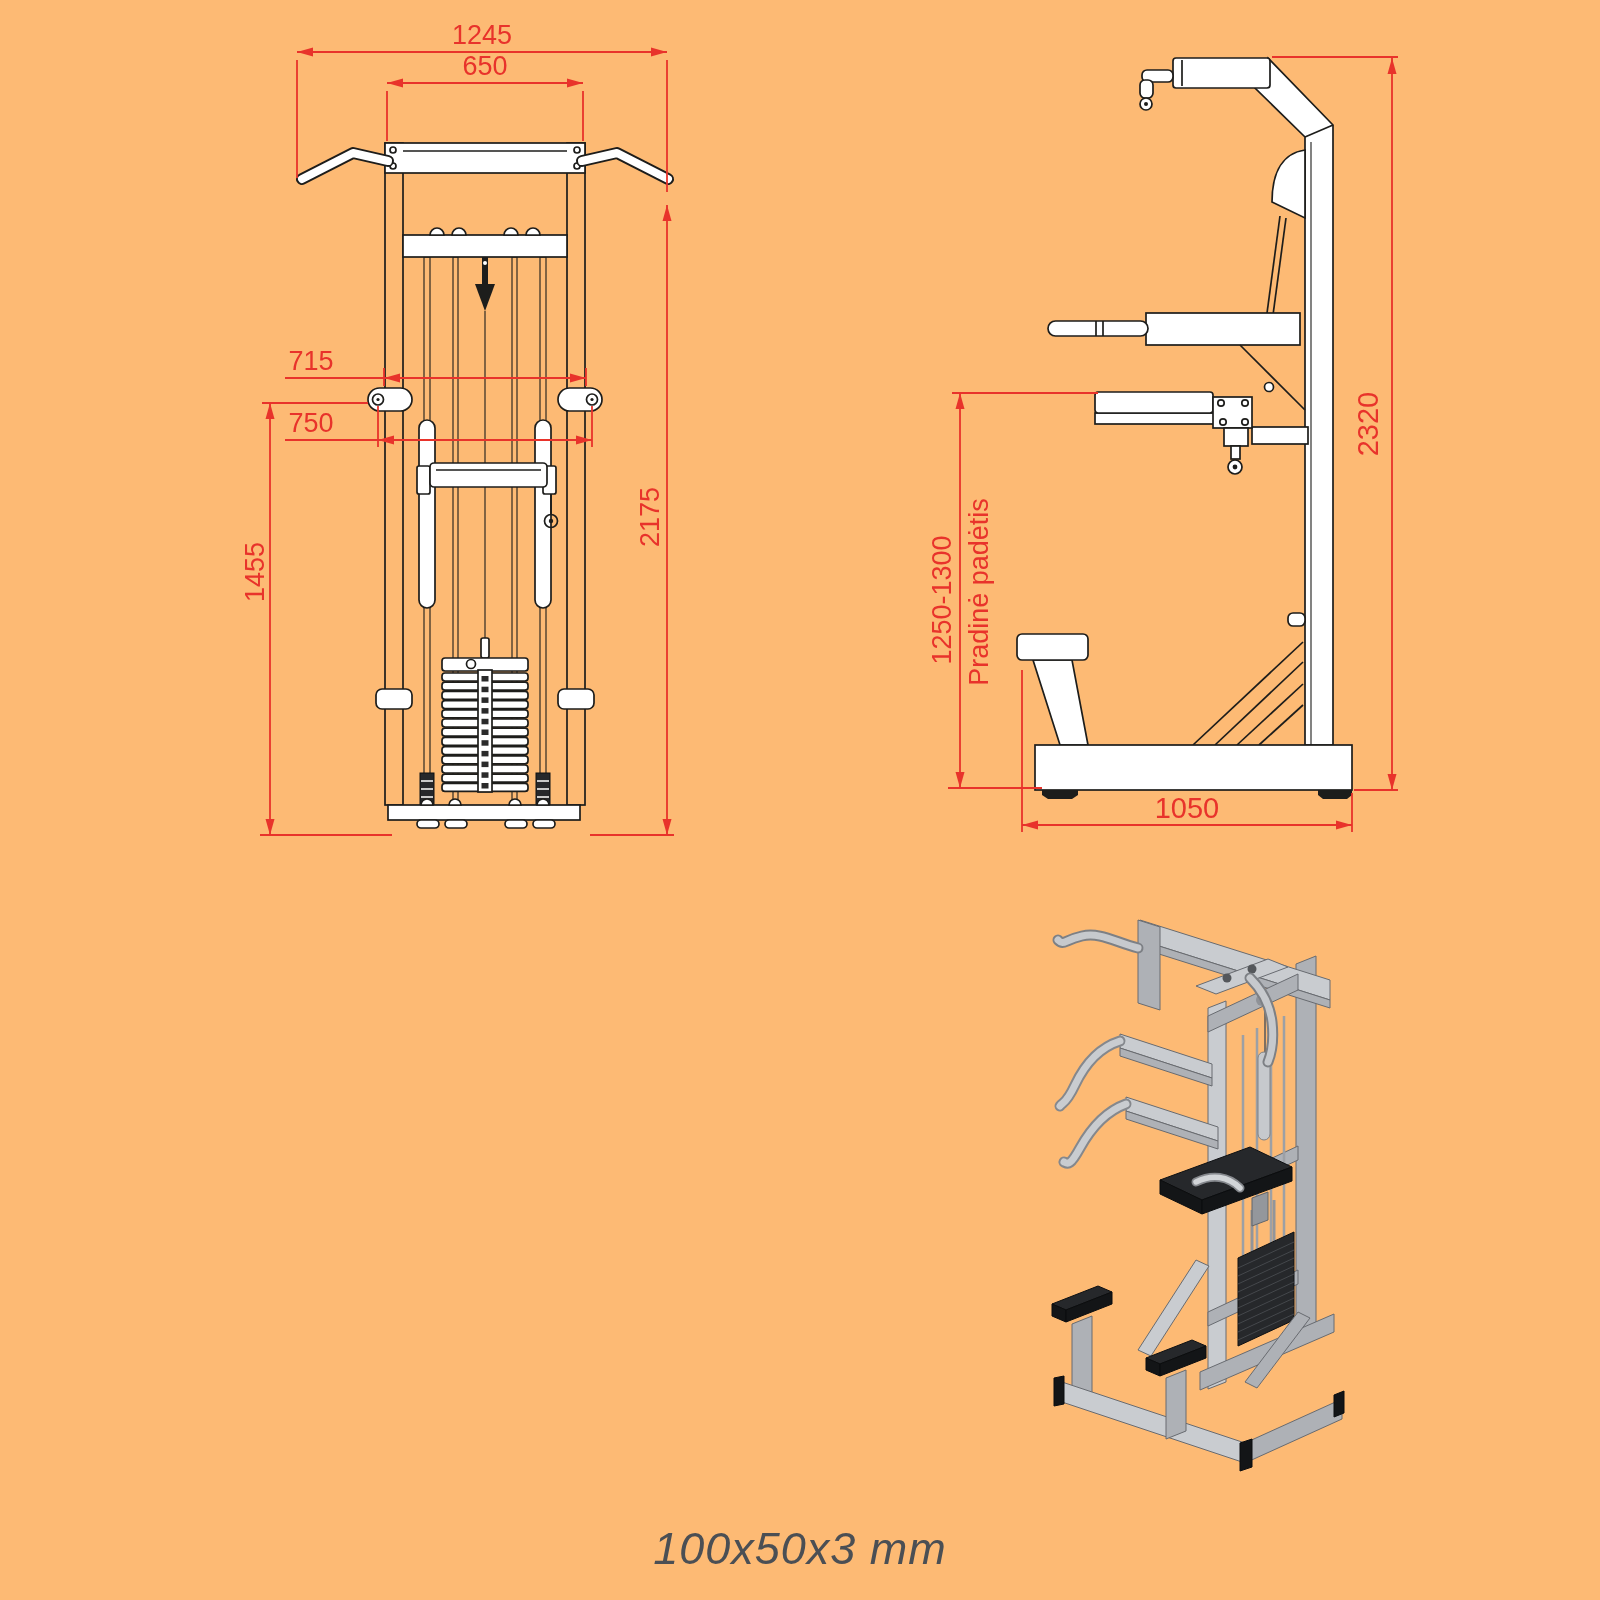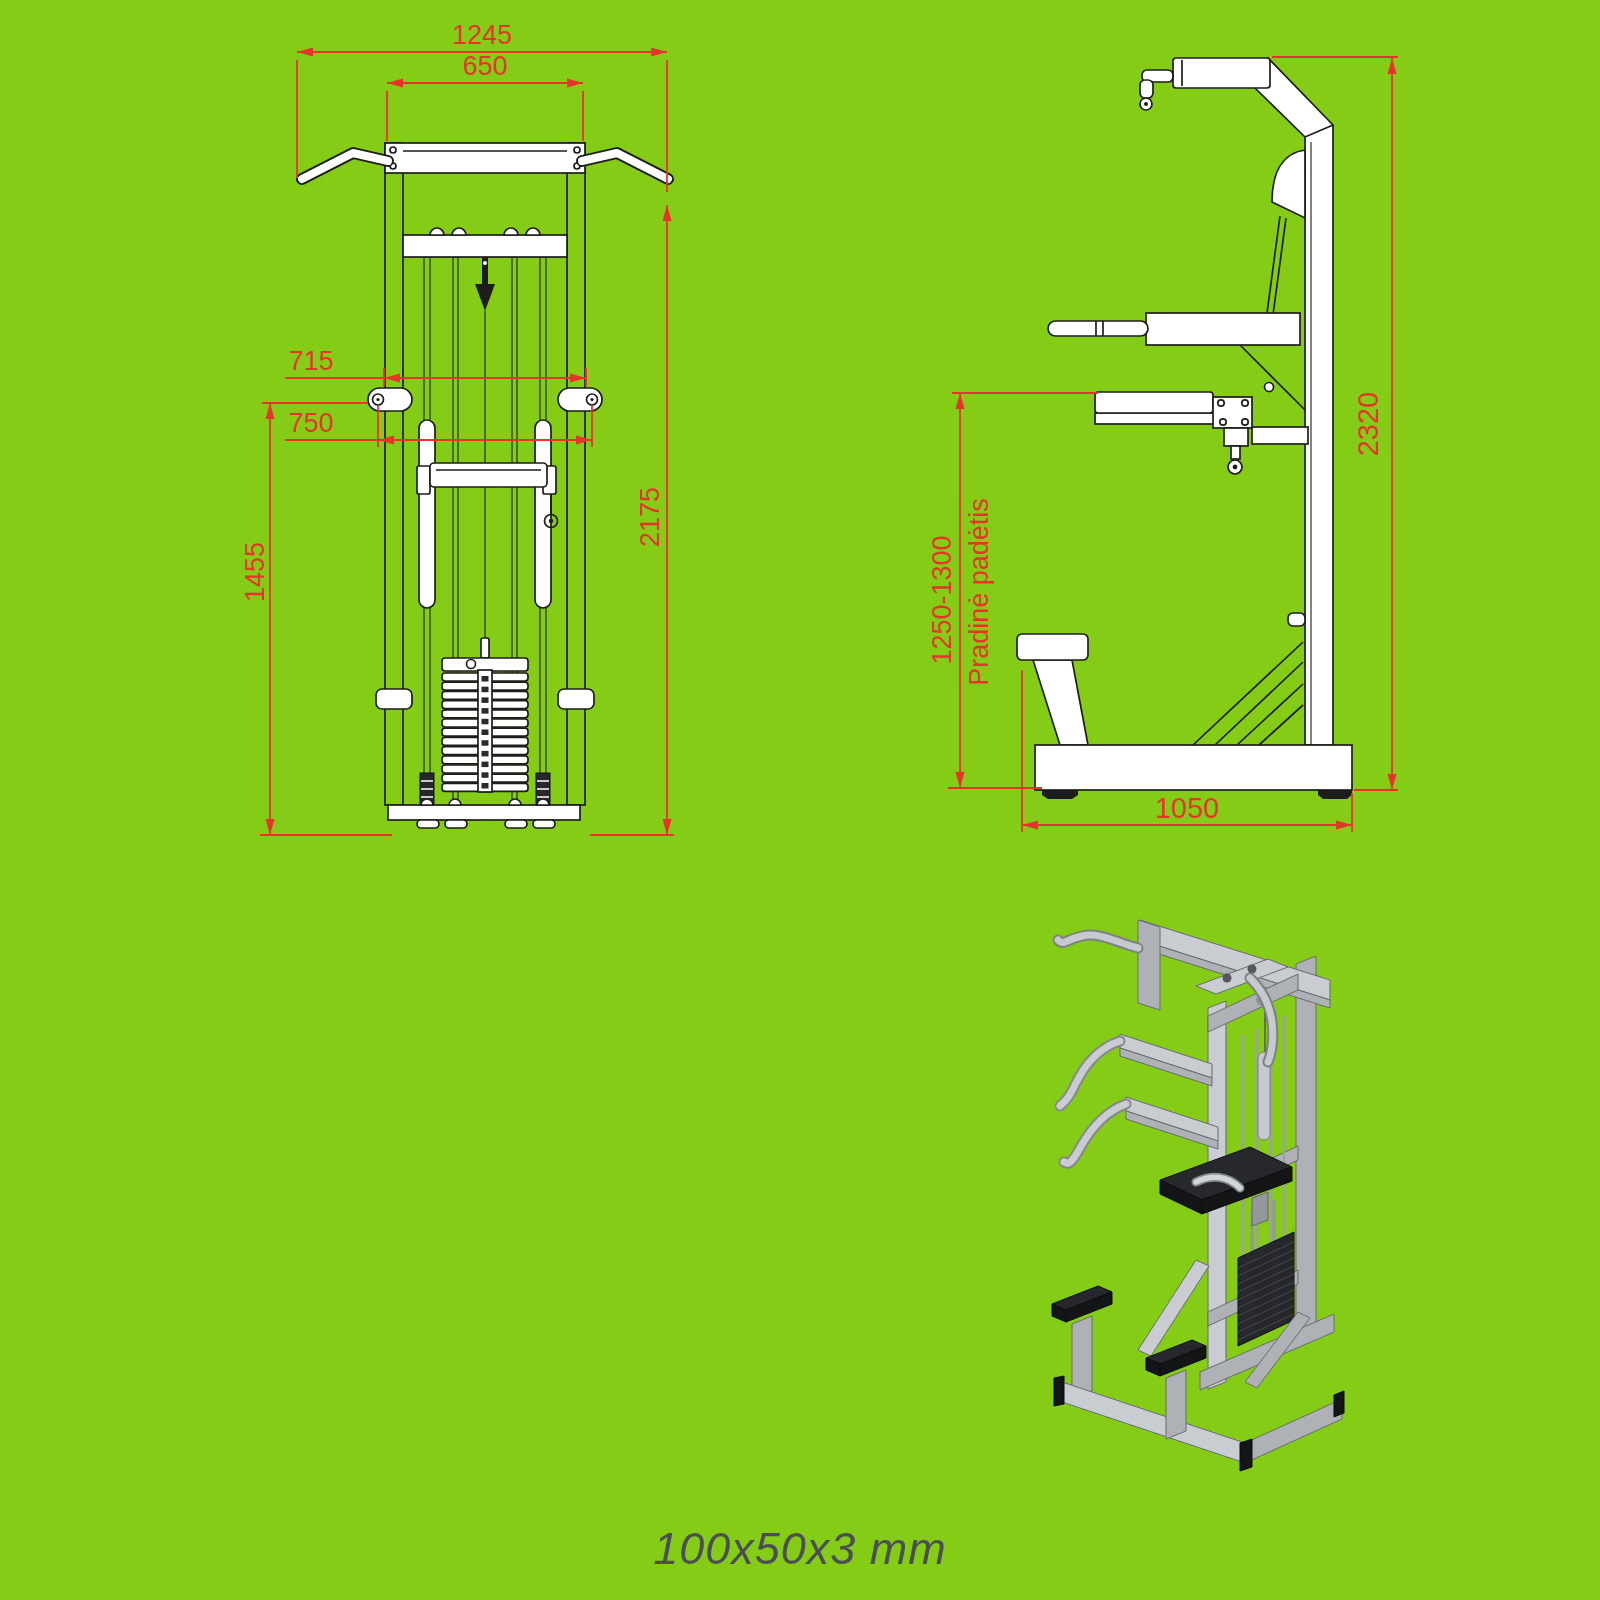--- a/index.html
+++ b/index.html
@@ -1,16 +1,16 @@
 <!DOCTYPE html>
 <html><head>
 <meta charset="utf-8">
 <style>
   html,body{margin:0;padding:0;background:#fff;}
-  .canvas{position:relative;width:1600px;height:1600px;background:#84cc16;overflow:hidden;
+  .canvas{position:relative;width:1600px;height:1600px;background:#fdba74;overflow:hidden;
           font-family:"Liberation Sans",sans-serif;}
   .view{position:absolute;}
   
   .bl{stroke:#1d1d1b;stroke-width:1.7;fill:none;}
   .bw{stroke:#1d1d1b;stroke-width:1.7;fill:#ffffff;}
   .bfill{fill:#1d1d1b;stroke:none;}
   .thin{stroke:#1d1d1b;stroke-width:1.1;fill:none;}
   .red{stroke:#e8332b;stroke-width:1.8;fill:none;}
   .redf{fill:#e8332b;stroke:none;}
   text.dim{fill:#e8332b;font-family:"Liberation Sans",sans-serif;font-size:27px;}

